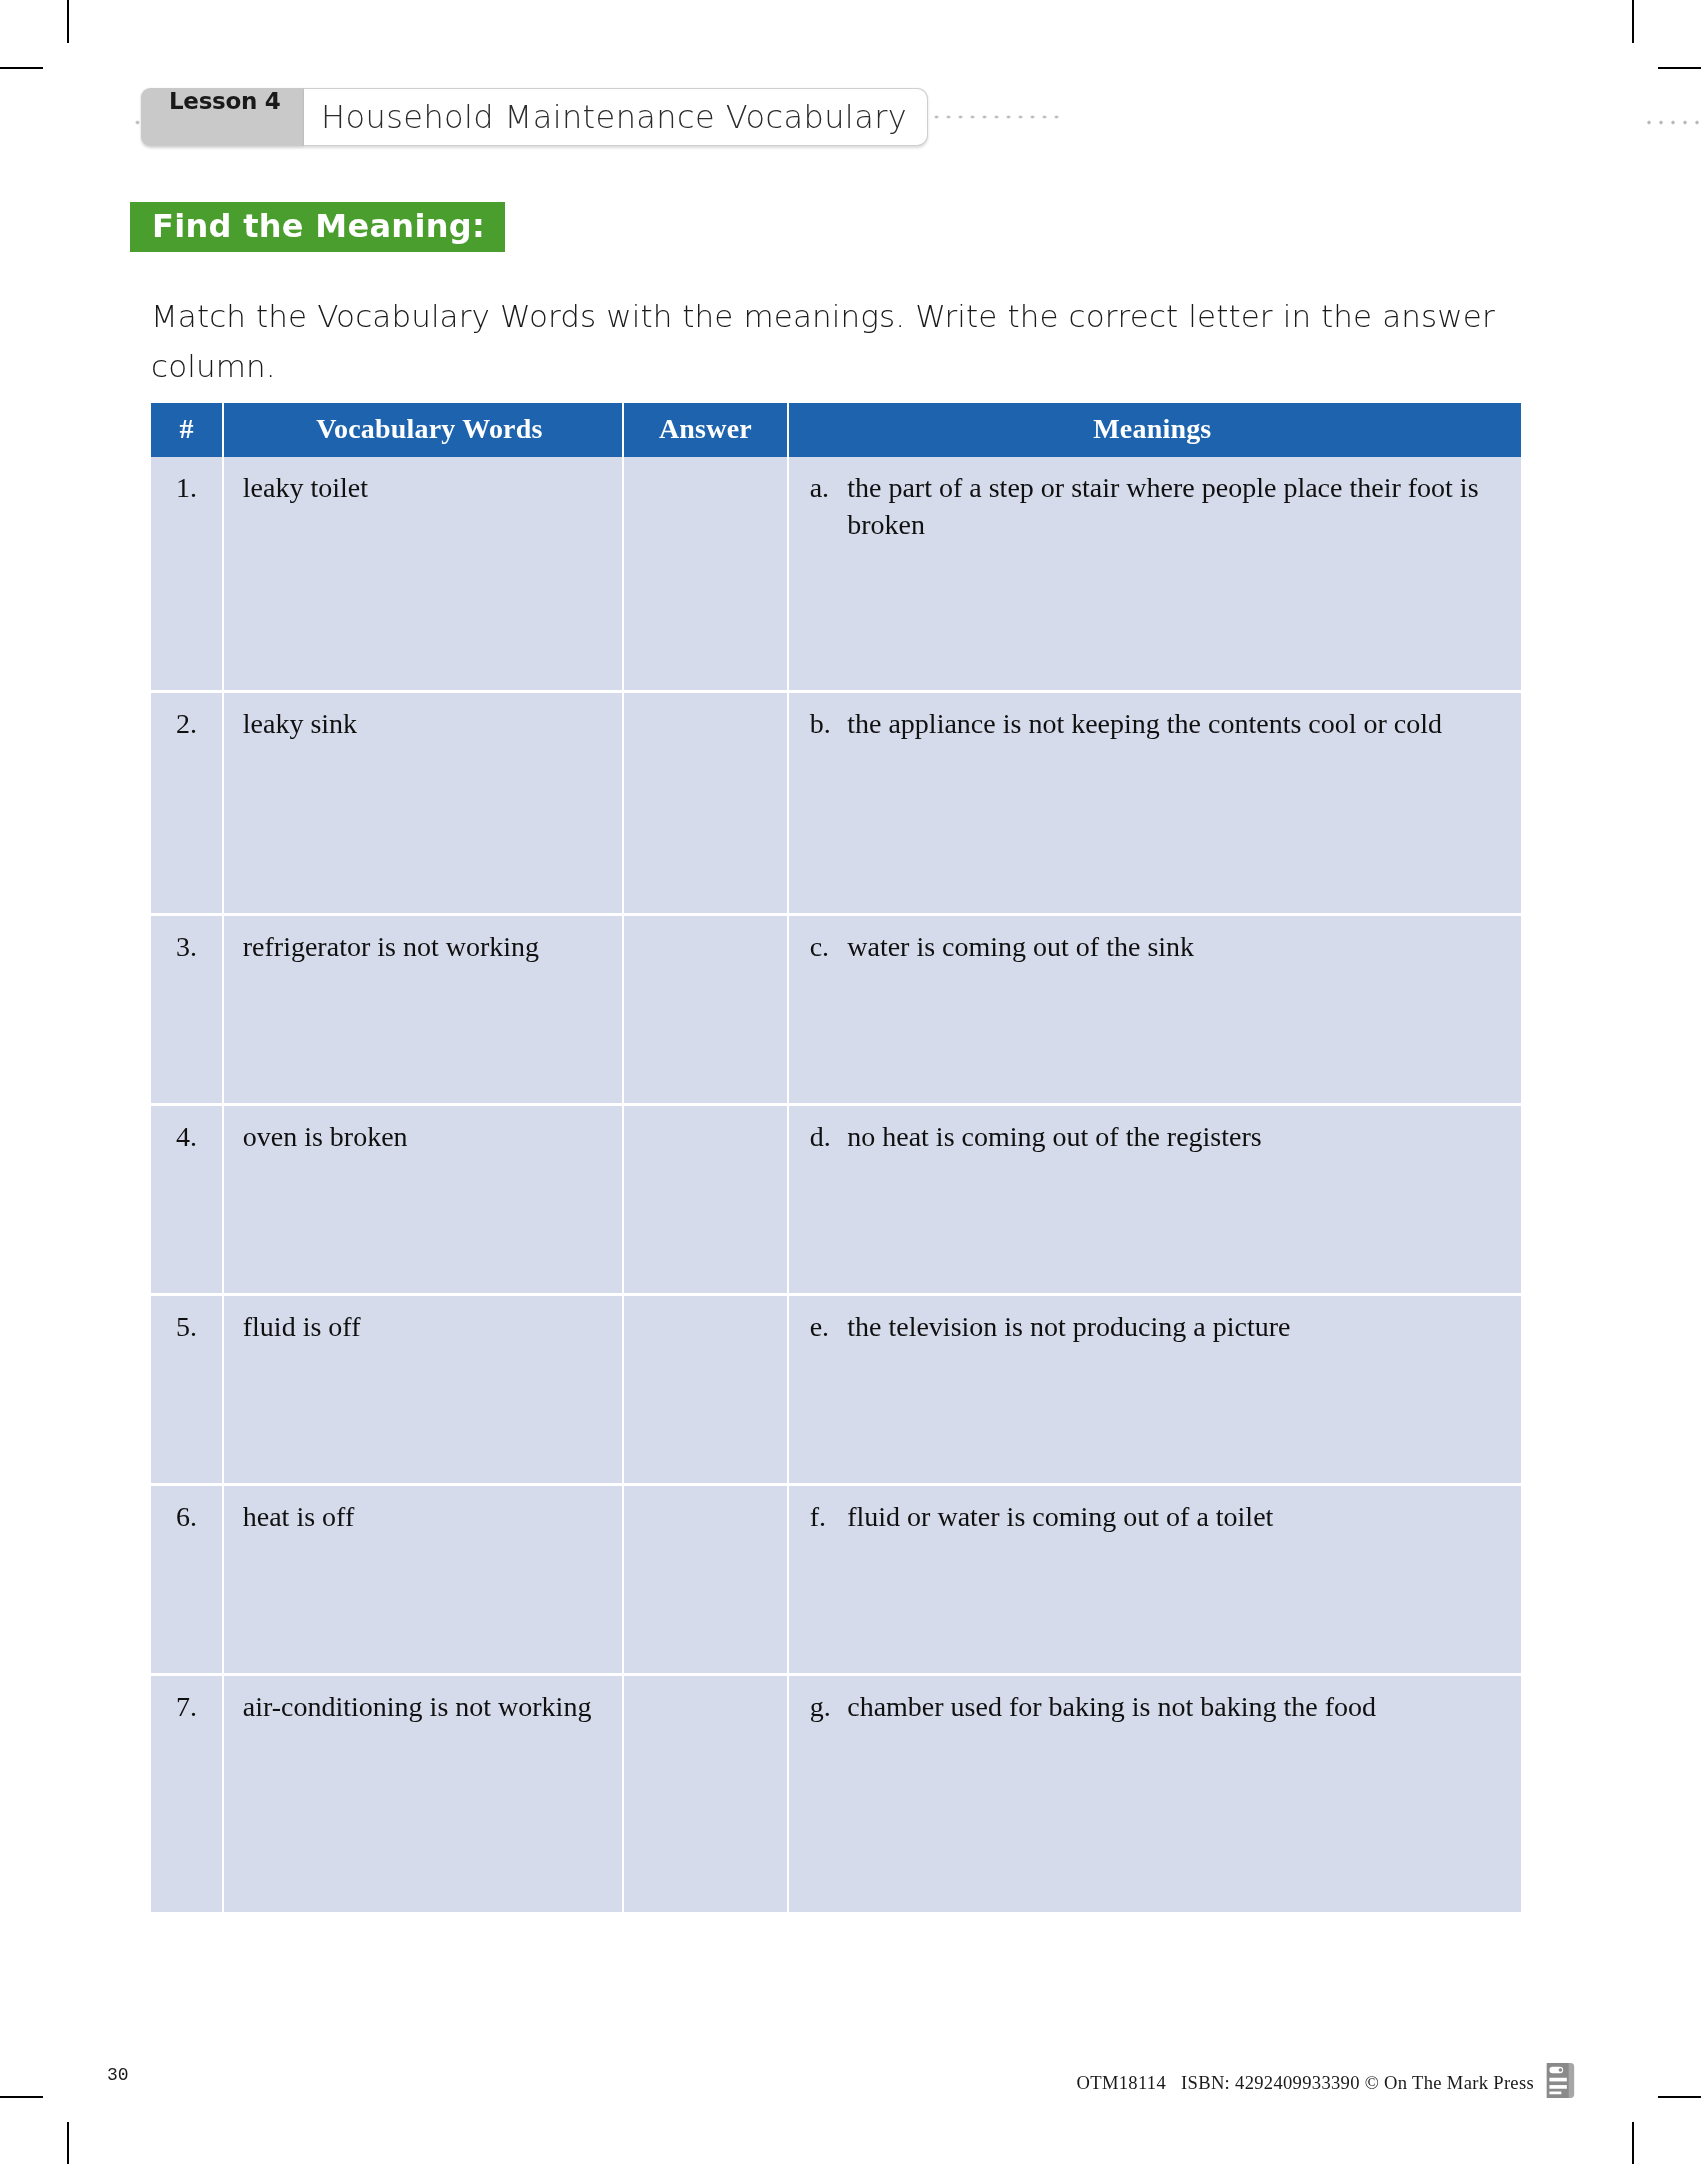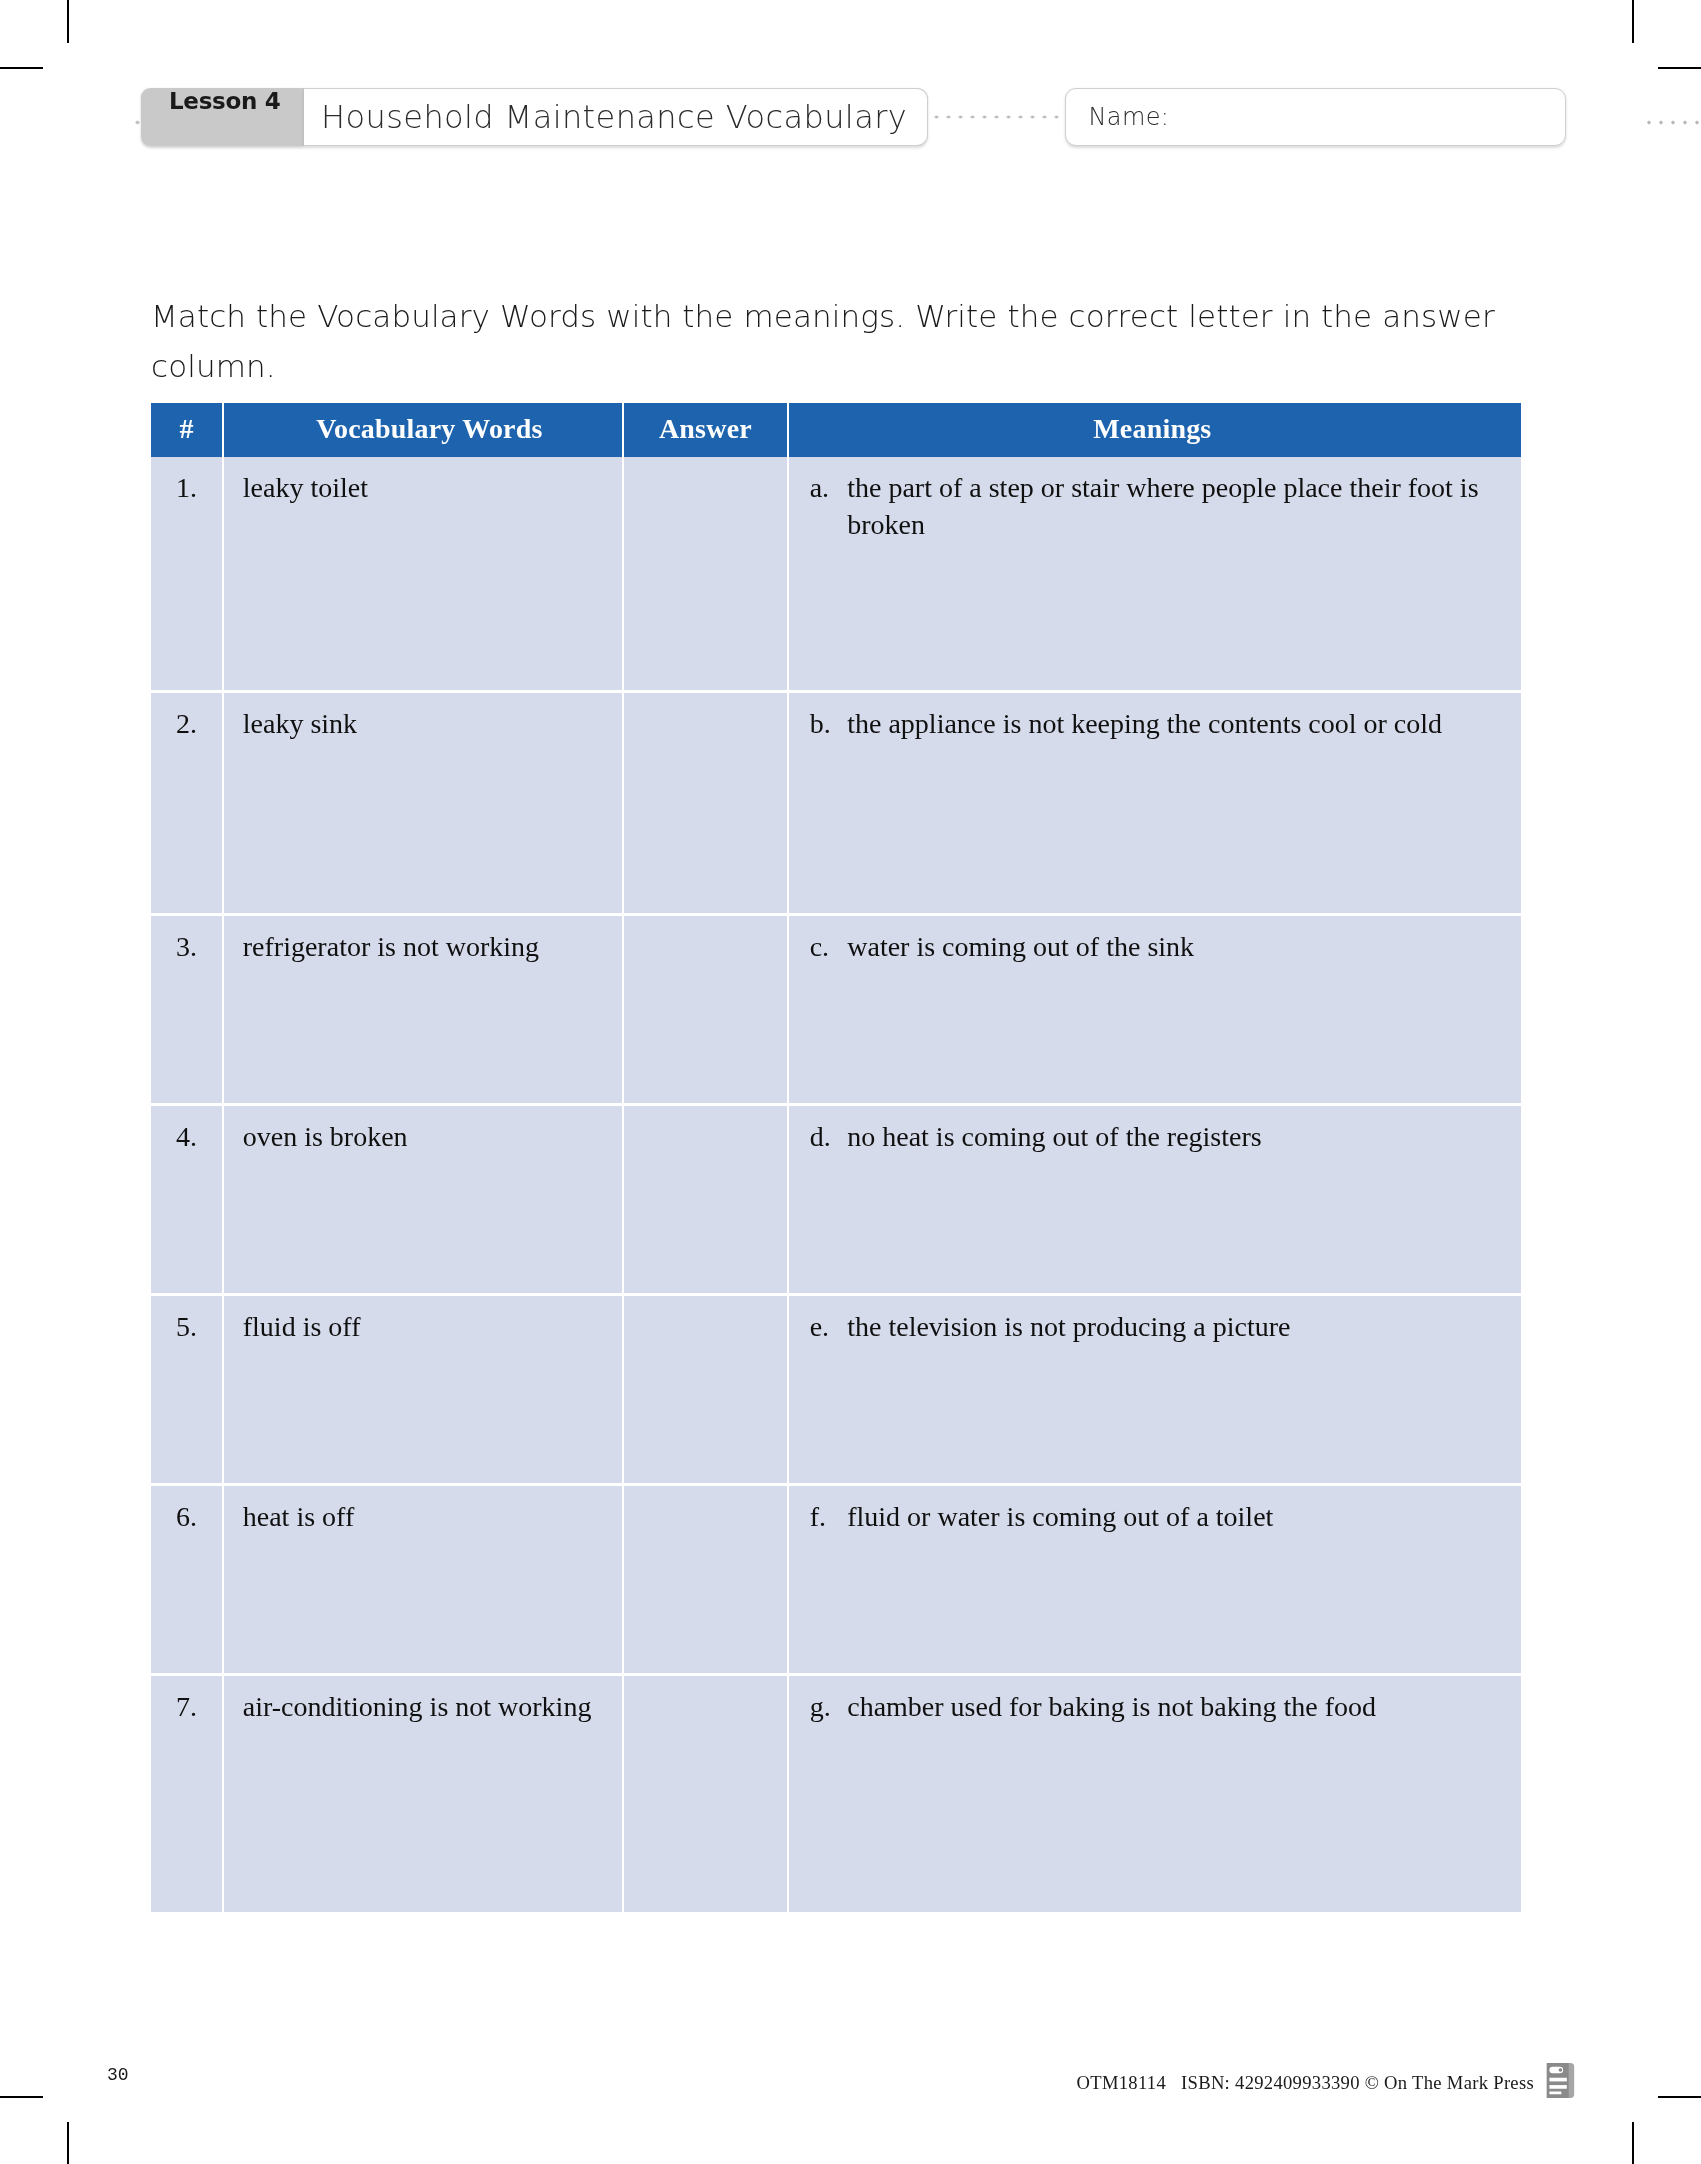--- a/index.html
+++ b/index.html
@@ -276,26 +276,26 @@
   <div class="header-row">
     <div class="lesson-tab">
       <span>Lesson 4</span>
     </div>
     <div class="lesson-title">
       <span>Household Maintenance Vocabulary</span>
     </div>
     <div class="dot-connector">
       <div class="dots"></div>
     </div>
-    <div class="name-box">
-      <span>Name:</span>
-    </div>
   </div>
   <div class="dot-tail"></div>
 
+  <div class="section-banner">
+    <span class="section-banner-text">Find the Meaning:</span>
+  </div>
 
   <div class="instructions">Match the Vocabulary Words with the meanings. Write the correct letter in the answer column.</div>
 
   <table class="match-table">
     <thead>
       <tr>
         <th class="col-num">#</th>
         <th class="col-word">Vocabulary Words</th>
         <th class="col-answer">Answer</th>
         <th class="col-mean last">Meanings</th>

